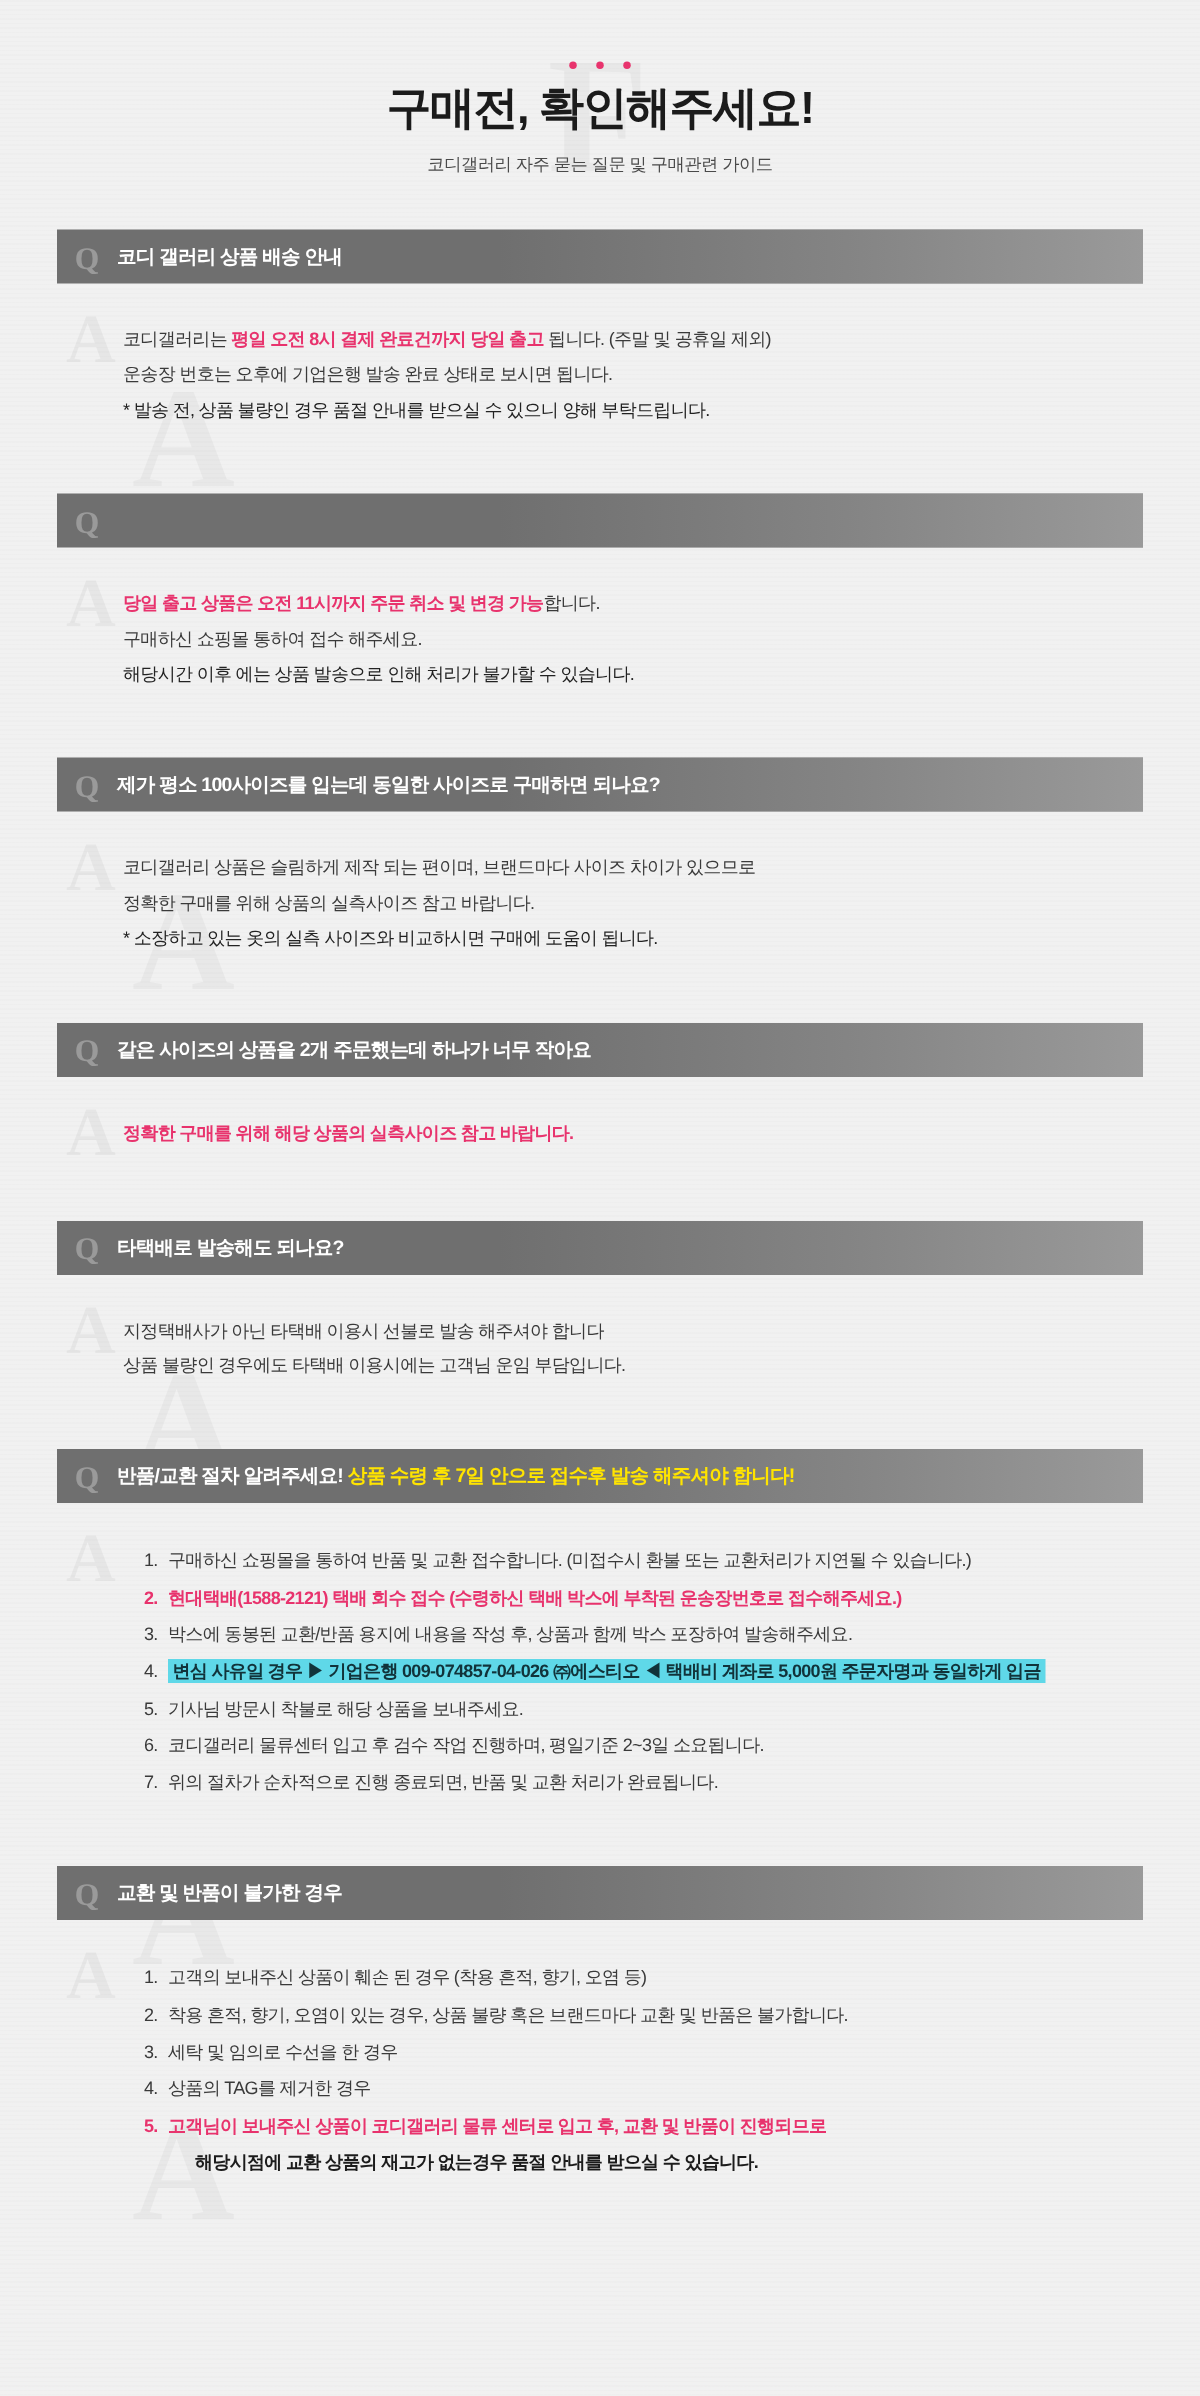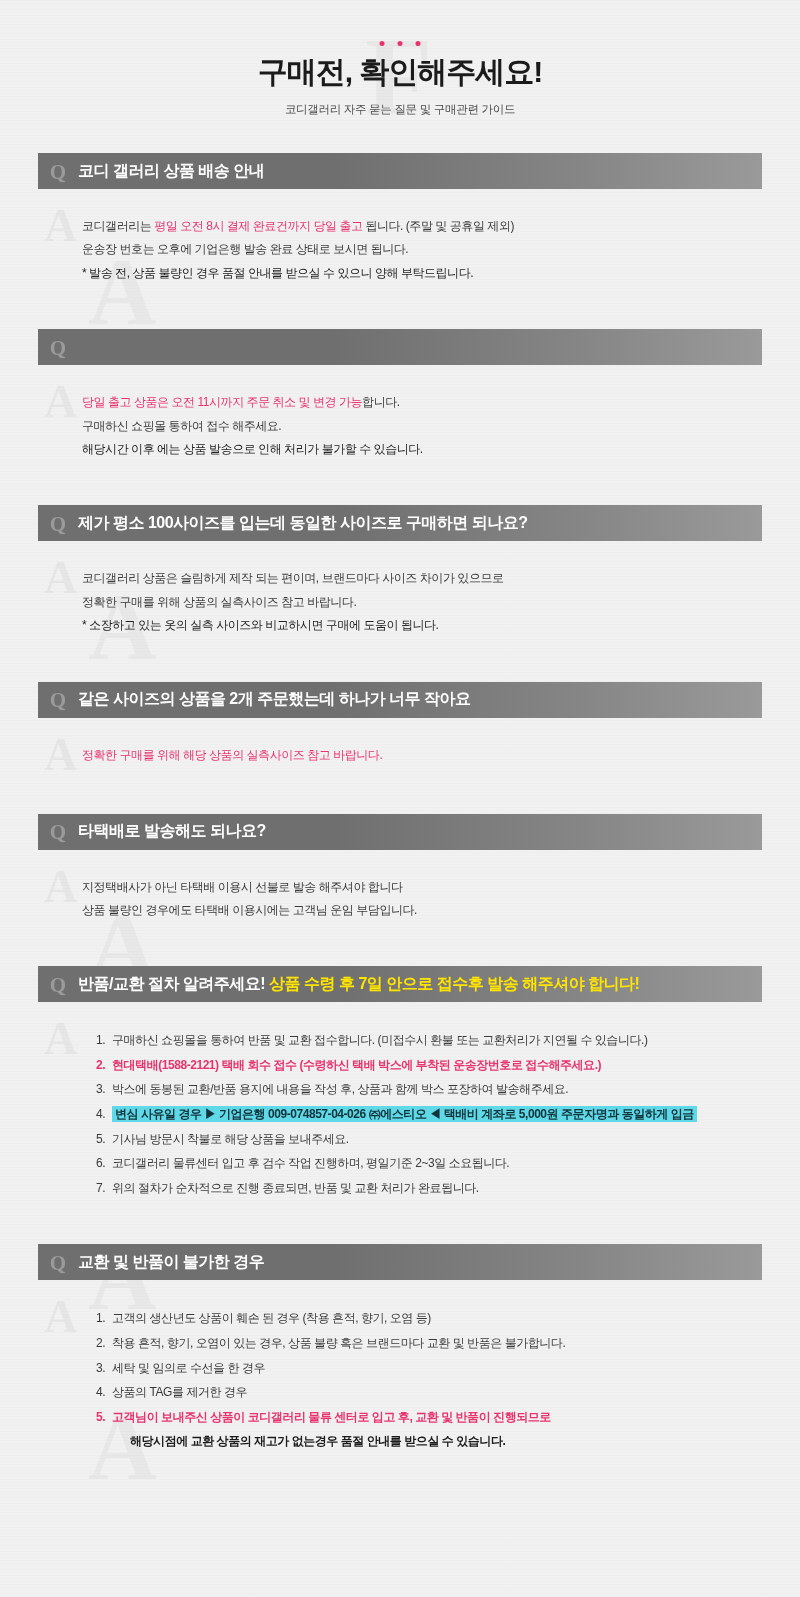--- a/index.html
+++ b/index.html
@@ -87,21 +87,21 @@
     width: 40px;
     text-align: center;
     font-family: "Liberation Serif", serif;
     font-size: 21px;
     font-weight: bold;
     color: rgba(255,255,255,0.30);
     line-height: 1;
     padding-top: 2px;
   }
   .qbar .qtext {
-    font-size: 16px;
+    font-size: 13px;
     font-weight: bold;
     color: #ffffff;
     letter-spacing: -0.5px;
   }
   .qbar .qtext .hl { color: #ffe400; }
   .qbar::after {
     content: "";
     position: absolute;
     right: 0; top: 0; bottom: 0;
     width: 430px;
@@ -124,21 +124,21 @@
     font-weight: bold;
     color: rgba(0,0,0,0.045);
     line-height: 1;
   }
   .line {
     font-size: 12px;
     line-height: 1.95;
     color: #3a3a3a;
     letter-spacing: -0.45px;
   }
-  .t-pink { color: #e8336d; font-weight: normal; }
+  .t-pink { color: #e8336d; font-weight: bold; }
   .t-bold { font-weight: normal; color: #222; }
 
   ol.steps {
     margin: 0;
     padding: 0 0 0 26px;
     list-style: decimal;
   }
   ol.steps li {
     font-size: 12px;
     line-height: 2.05;
@@ -260,21 +260,21 @@
         </div>
       </div>
       <div class="qa">
         <div class="qbar">
           <span class="qmark">Q</span>
           <span class="qtext">교환 및 반품이 불가한 경우</span>
         </div>
         <div class="abody">
           <span class="aletter">A</span>
           <ol class="steps">
-            <li class="">고객의 생산년도 상품이 훼손 된 경우 (착용 흔적, 향기, 오염 등)</li>
+            <li class="">고객의 보내주신 상품이 훼손 된 경우 (착용 흔적, 향기, 오염 등)</li>
             <li class="">착용 흔적, 향기, 오염이 있는 경우, 상품 불량 혹은 브랜드마다 교환 및 반품은 불가합니다.</li>
             <li class="">세탁 및 임의로 수선을 한 경우</li>
             <li class="">상품의 TAG를 제거한 경우</li>
             <li class="bold-pink"><b>고객님이 보내주신 상품이 코디갤러리 물류 센터로 입고 후, 교환 및 반품이 진행</b>되므로<span class="note-indent">해당시점에 교환 상품의 재고가 없는경우 품절 안내를 받으실 수 있습니다.</span></li>
           </ol>
         </div>
       </div>
     </div>
 
 </div>

